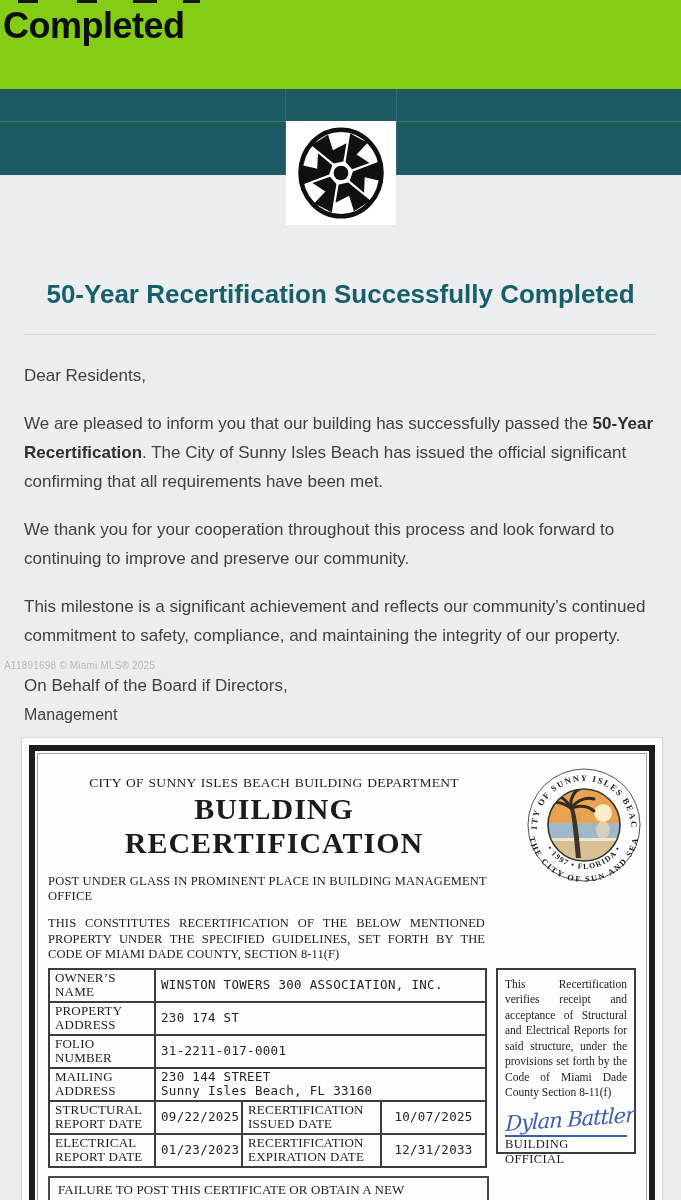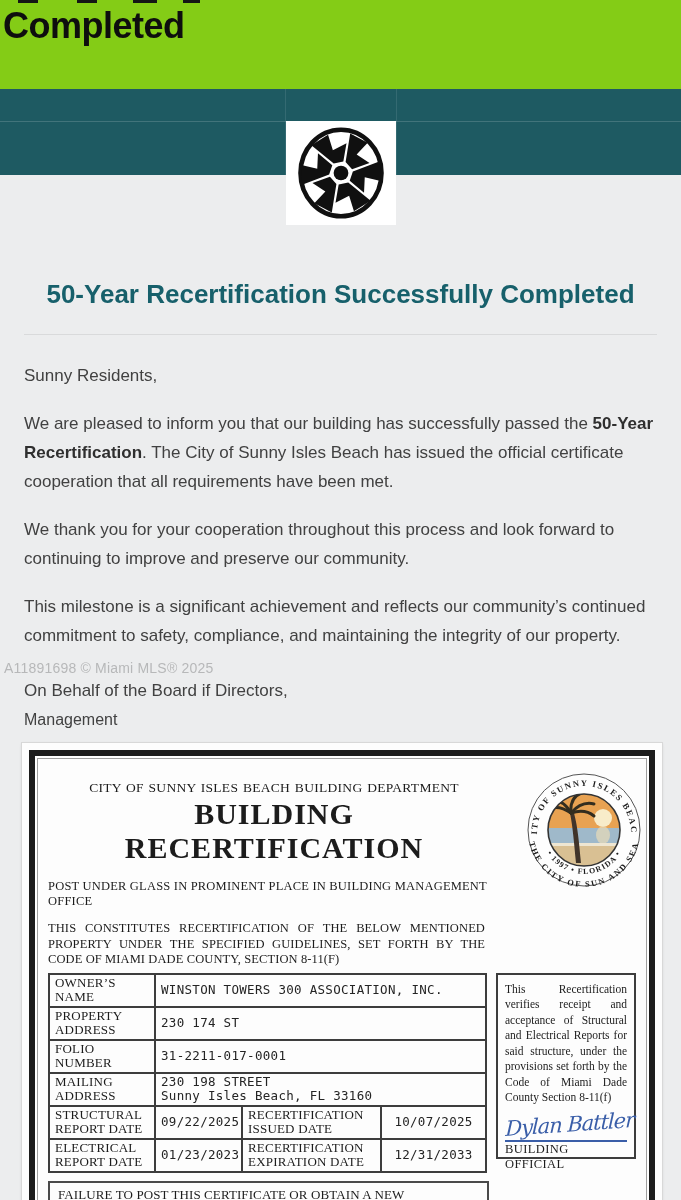--- a/index.html
+++ b/index.html
@@ -26,21 +26,21 @@
   .headline { padding-top:104px; text-align:center; font-size:26px; line-height:31px;
     font-weight:700; color:#17606b; }
 
   .divider { margin:24px 24px 0 24px; height:1px; background:#d9dadb; border:none; }
 
   .letter { padding:0 24px; color:#414141; font-size:17px; line-height:29px; }
   .letter p { margin-top:19px; }
   .letter .greeting { margin-top:26px; }
   .letter b { color:#2f2f2f; }
 
-  .watermark { margin:10px 0 0 4px; font-size:14px; color:#b7b8b9; letter-spacing:0.2px; }
+  .watermark { margin:10px 0 0 4px; font-size:10px; color:#b7b8b9; letter-spacing:0.2px; }
 
   .closing-block p { margin-top:0; }
   .closing1 { margin:9px 0 0 24px; color:#414141; font-size:17px; line-height:29px; }
   .closing2 { margin:8px 0 0 24px; color:#414141; font-size:16px; line-height:29px; }
 
   
   .certificate { margin:9px 19px 0 22px; width:640px; background:#fdfdfd;
     padding:7px; box-shadow:0 0 0 1px #d8d8d8, 0 1px 3px rgba(0,0,0,0.15); }
   .cert-inner { border:6px solid #1c1c1c; box-shadow:inset 0 0 0 2px #ffffff, inset 0 0 0 3px #9f9f9f;
     background:#fdfdfd; position:relative; padding:5px 9px 7px 13px; min-height:428px;
@@ -110,22 +110,22 @@
             <path d="M 5 -12 L 10 -43 L 29 -33 L 17 -20 L 31 -11 L 12 -4 Z" transform="rotate(300)"></path>
           </g>
         </svg>
       </div>
     </div>
 
     <h2 class="headline">50-Year Recertification Successfully Completed</h2>
     <hr class="divider">
 
     <div class="letter">
-      <p class="greeting">Sunny Residents,</p>
-      <p><span>We are pleased to inform you that our building has successfully passed the </span><b>50-Year Recertification</b><span>. The City of Sunny Isles Beach has issued the official certificate cooperation that all requirements have been met.</span></p>
+      <p class="greeting">Dear Residents,</p>
+      <p><span>We are pleased to inform you that our building has successfully passed the </span><b>50-Year Recertification</b><span>. The City of Sunny Isles Beach has issued the official significant confirming that all requirements have been met.</span></p>
       <p>We thank you for your cooperation throughout this process and look forward to continuing to improve and preserve our community.</p>
       <p>This milestone is a significant achievement and reflects our community’s continued commitment to safety, compliance, and maintaining the integrity of our property.</p>
     </div>
 
     <div class="watermark">A11891698 © Miami MLS® 2025</div>
 
     <div class="closing-block">
       <p class="closing1">On Behalf of the Board if Directors,</p>
       <p class="closing2">Management</p>
     </div>
@@ -195,21 +195,21 @@
               <td class="lbl">PROPERTY ADDRESS</td>
               <td class="val" colspan="3">230 174 ST</td>
             </tr>
             <tr class="r-folio">
               <td class="lbl">FOLIO NUMBER</td>
               <td class="val" colspan="3">31-2211-017-0001</td>
             </tr>
             <tr class="r-mail">
               <td class="lbl">MAILING ADDRESS</td>
               <td class="val" colspan="3">
-                <div>230 198 STREET</div>
+                <div>230 144 STREET</div>
                 <div>Sunny Isles Beach, FL 33160</div>
               </td>
             </tr>
             <tr class="r-struct">
               <td class="lbl">STRUCTURAL REPORT DATE</td>
               <td class="val val-center">09/22/2025</td>
               <td class="lbl">RECERTIFICATION ISSUED DATE</td>
               <td class="val val-center">10/07/2025</td>
             </tr>
             <tr class="r-elec">

